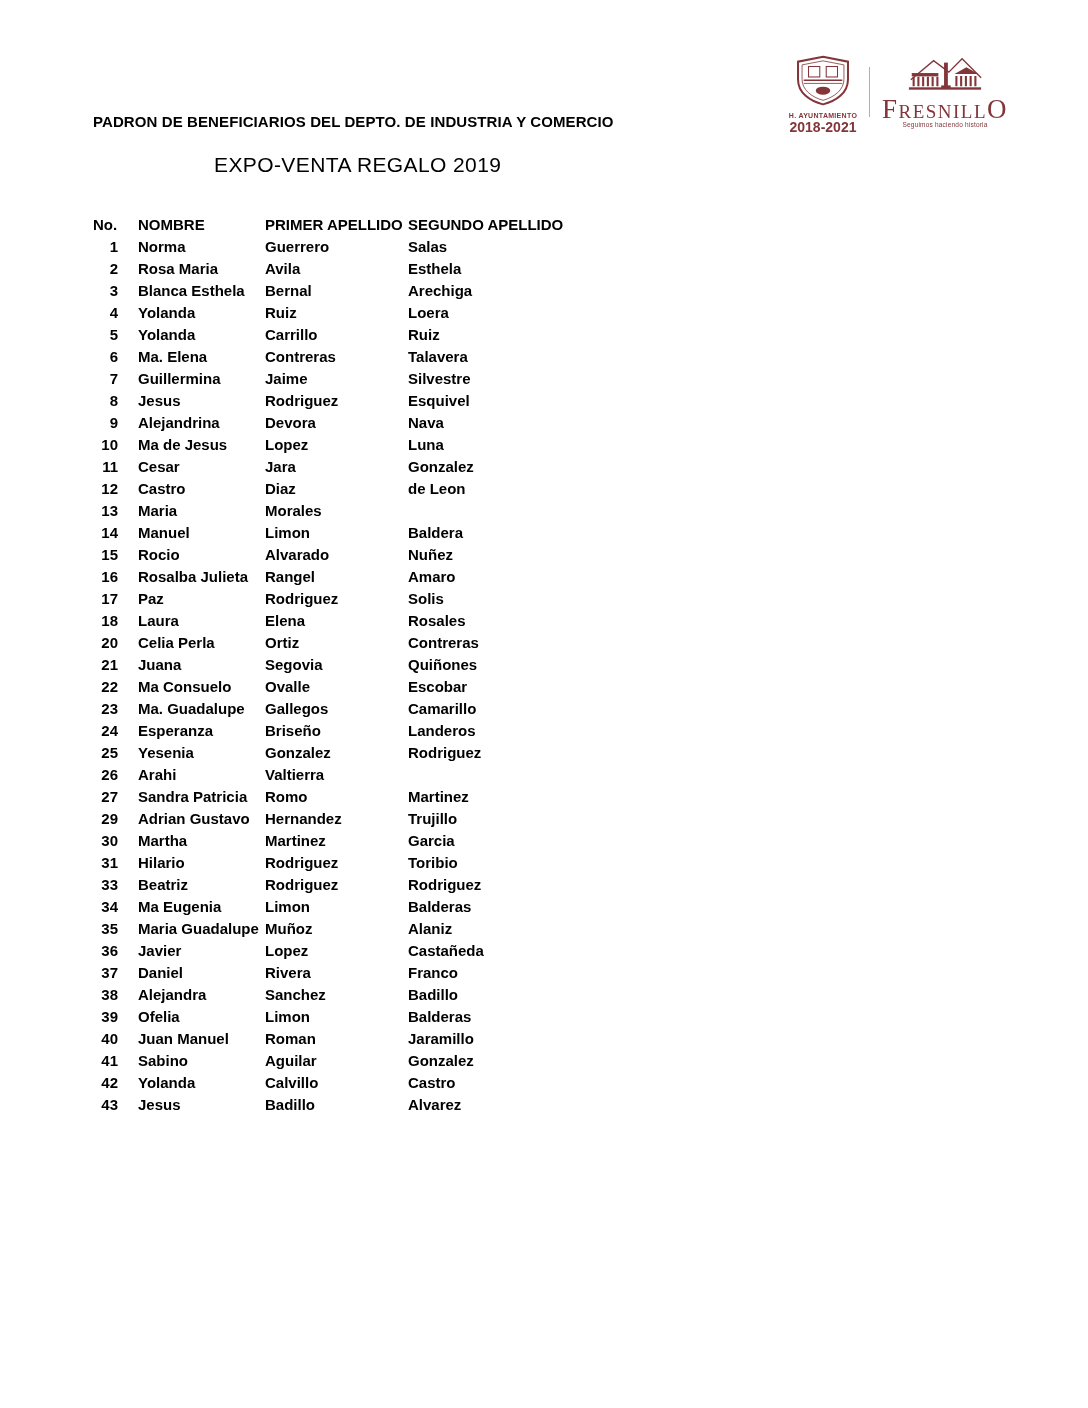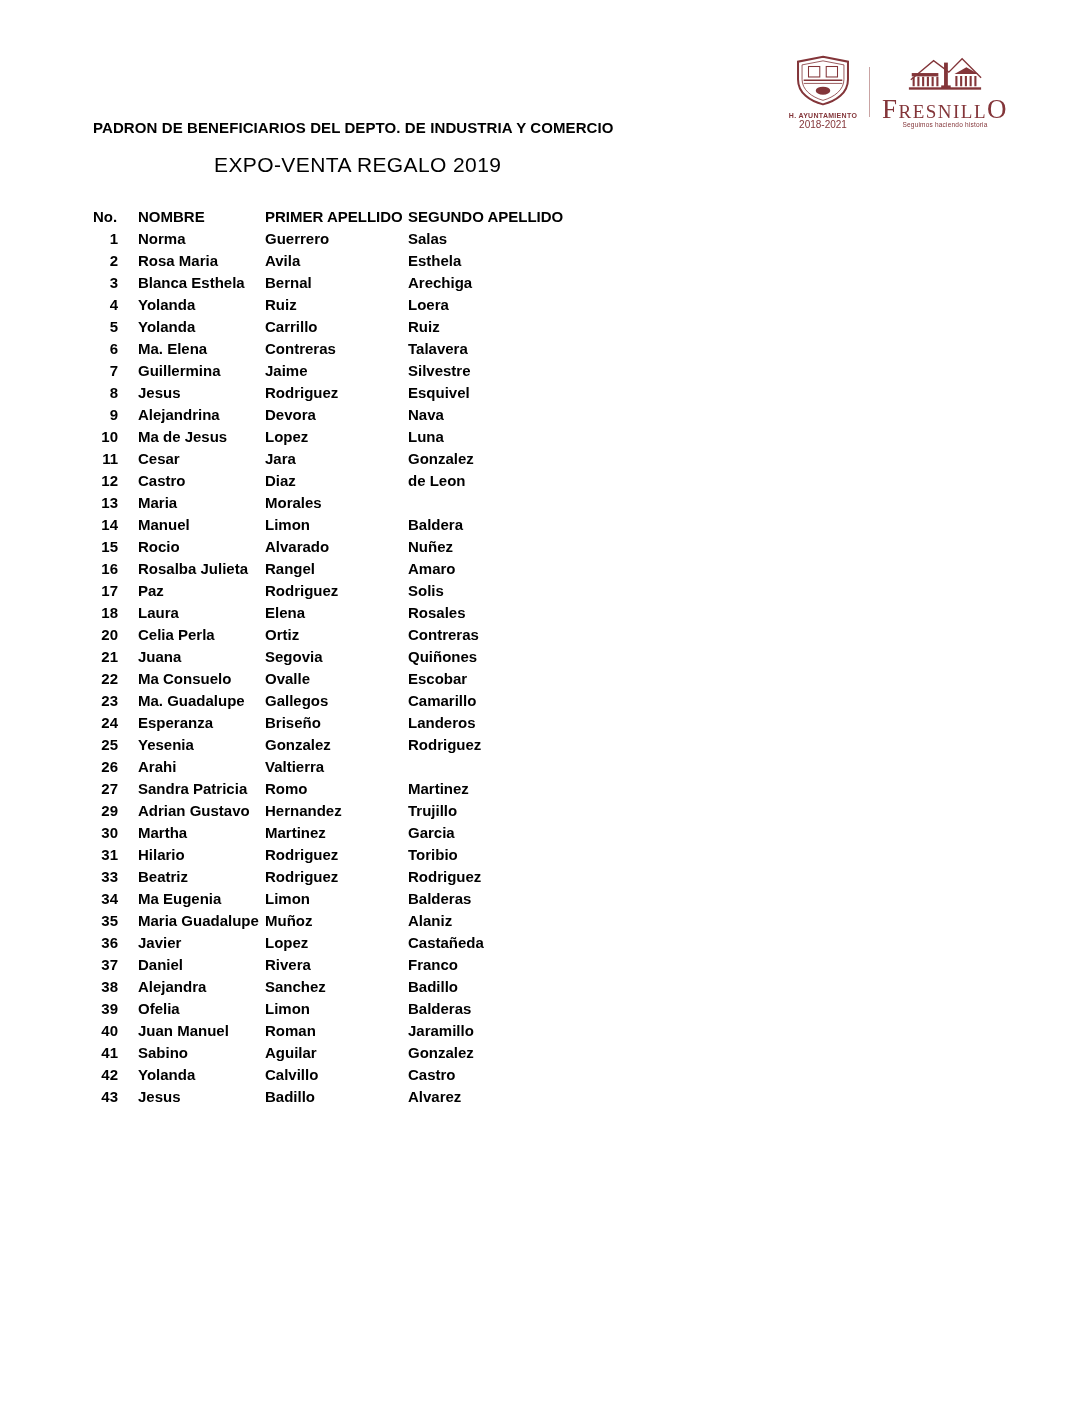--- a/index.html
+++ b/index.html
@@ -4,44 +4,44 @@
 <style>
   * { margin:0; padding:0; box-sizing:border-box; }
   body { background:#e8e8e8; }
   .page {
     width:1088px; height:1408px; position:relative; margin:0 auto;
     background:#ffffff; color:#000;
     font-family:"Liberation Sans", sans-serif;
     overflow:hidden;
   }
   .doc-title {
-    position:absolute; left:93px; top:119px;
+    position:absolute; left:93px; top:113px;
     font-size:15px; font-weight:700; letter-spacing:0.1px;
   }
   .event-title {
     position:absolute; left:214px; top:153px;
     font-size:21px; font-weight:400; letter-spacing:0.4px;
   }
   
   .logo-block {
     position:absolute; left:786px; top:55px;
     display:flex; align-items:flex-start;
   }
   .crest { width:74px; text-align:center; color:#833539; }
   .crest-line1 { font-size:7px; font-weight:700; letter-spacing:0.3px; margin-top:1px; }
-  .crest-line2 { font-size:10px; font-weight:400; }
+  .crest-line2 { font-size:14px; font-weight:700; }
   .logo-divider { width:1px; height:50px; background:#c9a3a3; margin:12px 9px 0 9px; }
   .fresnillo { width:132px; text-align:center; color:#833539; }
   .fresnillo-name {
     font-family:Liberation Serif, serif; font-variant:small-caps;
     font-size:27px; line-height:24px; letter-spacing:1.5px; white-space:nowrap;
   }
   .fresnillo-tagline { font-size:6.5px; letter-spacing:0.2px; margin-top:0px; }
   
-  .table-wrap { position:absolute; left:93px; top:206px; }
+  .table-wrap { position:absolute; left:93px; top:214px; }
   table { border-collapse:collapse; table-layout:fixed; }
   th, td {
     padding:0; height:22px; line-height:22px; white-space:nowrap;
     font-size:15px; font-weight:700; text-align:left; vertical-align:middle;
   }
   .col-no      { width:45px; padding-right:20px; }
   td.col-no    { text-align:right; }
   th.col-no    { text-align:left; }
   .col-nombre  { width:127px; }
   .col-primer  { width:143px; }

